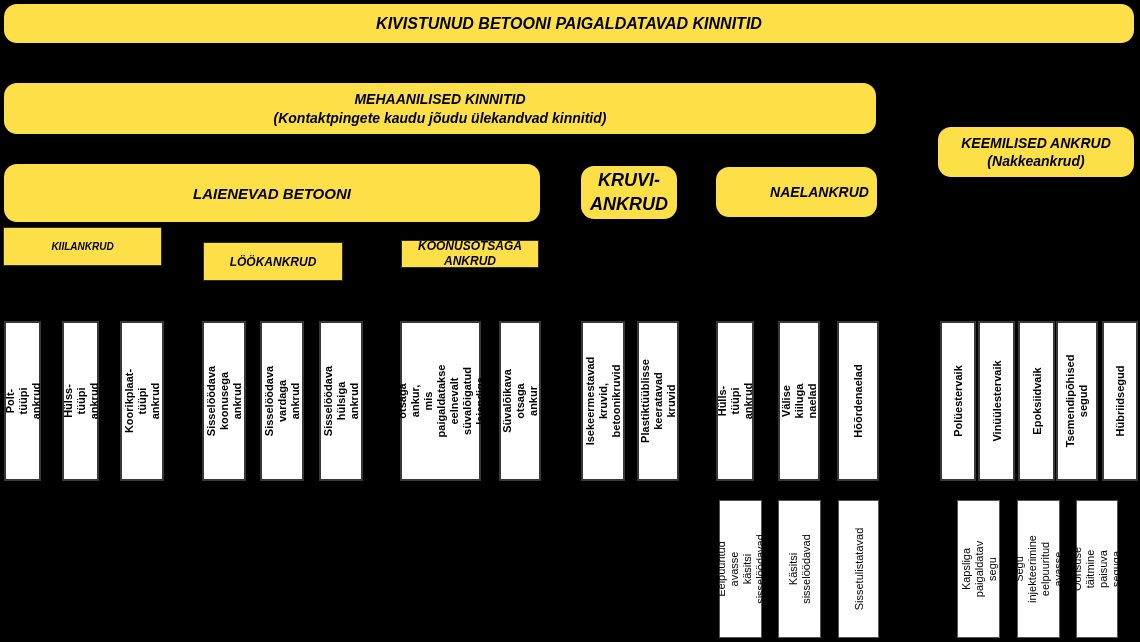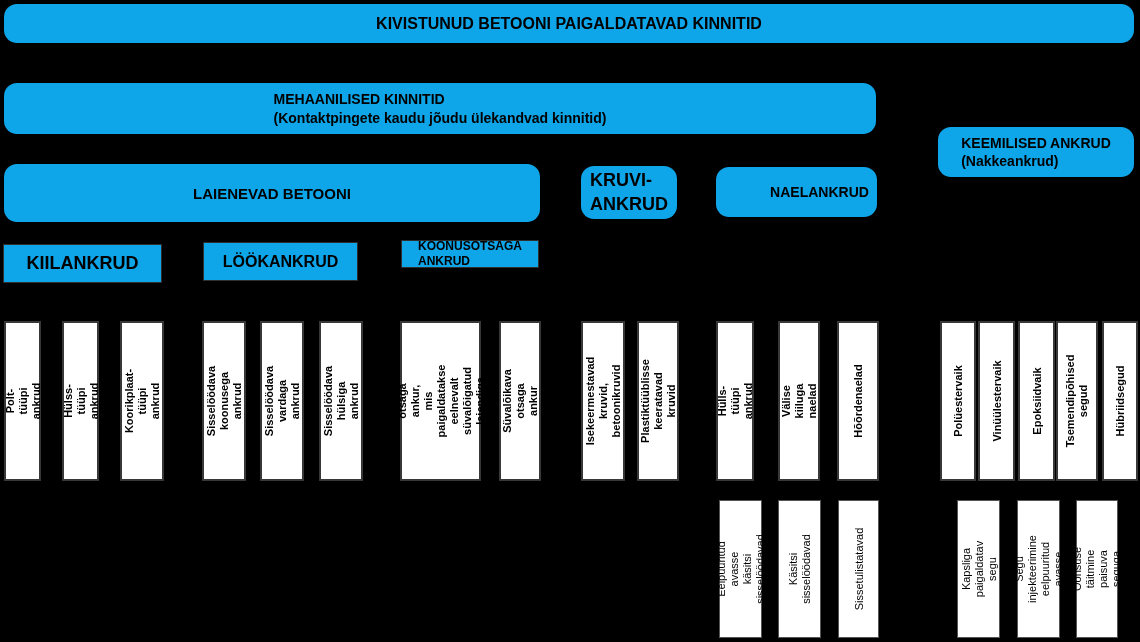--- a/index.html
+++ b/index.html
@@ -6,25 +6,27 @@
   #canvas{
     position:relative;
     width:1140px;height:642px;
     background:#000;
     font-family:"Liberation Sans","DejaVu Sans",sans-serif;
     color:#000;
     overflow:hidden;
   }
   .box{
     position:absolute;
-    background:#0ea5e9;
+    background:#fde047;
     display:flex;align-items:center;justify-content:center;
+    text-align:center;
     white-space:pre-line;
     box-sizing:border-box;
     color:#000;
+    font-style:italic;
   }
   .round{border-radius:13px;}
   .bold{font-weight:bold;}
   .hdr-rect{border:1px solid #2e2e2e;}
   
   .vbox{
     position:absolute;
     background:#fff;
     box-sizing:border-box;
   }
@@ -65,25 +67,25 @@
 
   <div class="box round bold" style="left:581px;top:166px;width:96px;height:53px;font-size:18px;line-height:1.3;">
     <span>KRUVI-
 ANKRUD</span>
   </div>
 
   <div class="box round bold" style="left:716px;top:167px;width:161px;height:50px;font-size:14px;padding-left:46px;">
     <span>NAELANKRUD</span>
   </div>
 
-  <div class="box bold hdr-rect" style="left:3px;top:244px;width:159px;height:39px;font-size:18px;">
+  <div class="box bold hdr-rect" style="left:3px;top:227px;width:159px;height:39px;font-size:10px;">
     <span>KIILANKRUD</span>
   </div>
 
-  <div class="box bold hdr-rect" style="left:203px;top:242px;width:155px;height:39px;font-size:16px;">
+  <div class="box bold hdr-rect" style="left:203px;top:242px;width:140px;height:39px;font-size:12px;">
     <span>LÖÖKANKRUD</span>
   </div>
 
   <div class="box bold hdr-rect" style="left:401px;top:240px;width:138px;height:28px;font-size:12px;line-height:1.25;">
     <span>KOONUSOTSAGA
 ANKRUD</span>
   </div>
 
   <div class="vbox vtop" style="left:4px;width:37px;">
     <span class="vlabel">Polt-tüüpi ankrud</span>

